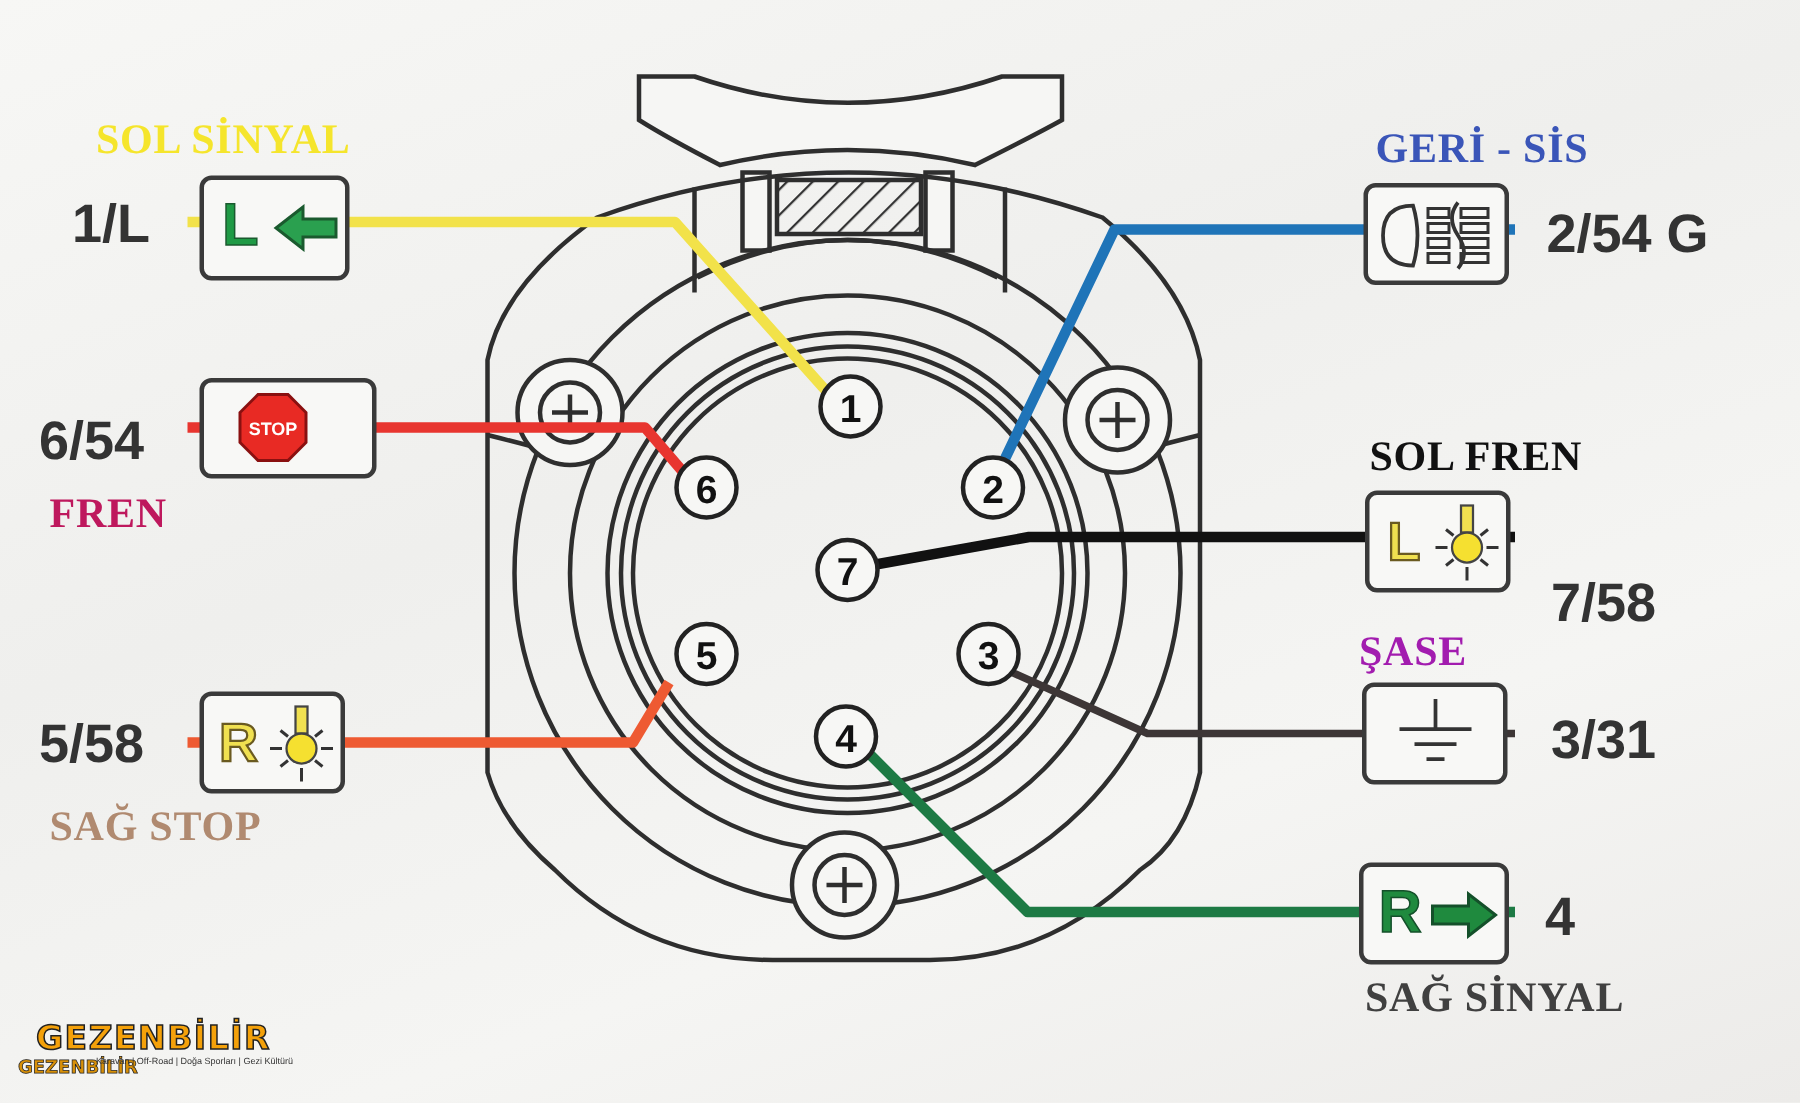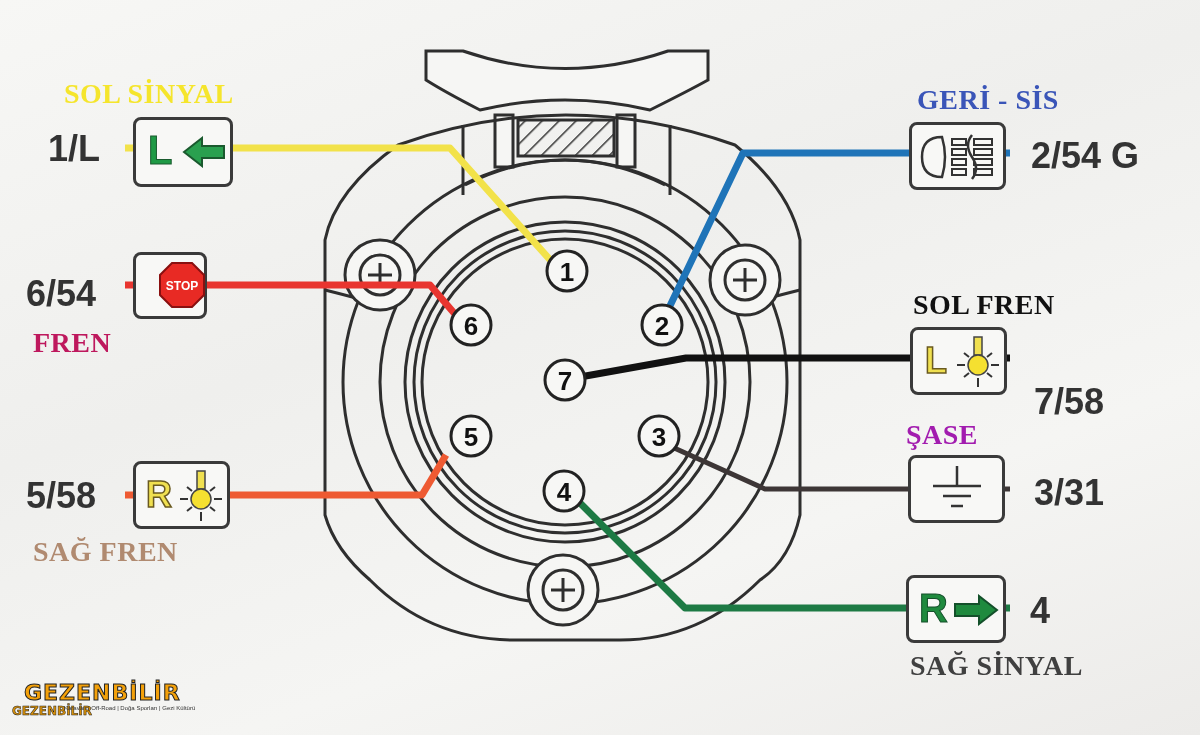--- a/index.html
+++ b/index.html
@@ -108,21 +108,21 @@
 <div class="func-label" style="left:52px;top:78px;color:#f5e52c;margin-left:12px;">SOL SİNYAL</div>
 <div class="pin-code" style="left:48px;top:128px;">1/L</div>
 <div class="iconbox" style="left:133px;top:117px;width:100px;height:70px;">
   <span style="position:absolute;left:12px;top:8px;font-weight:bold;font-size:40px;color:#1f9a45;-webkit-text-stroke:1px #1a5a2e;">L</span>
   <svg style="position:absolute;left:46px;top:16px;" width="44" height="32" viewBox="0 0 44 32">
       <polygon points="2,16 20,2 20,10 42,10 42,22 20,22 20,30" fill="#2aa04f" stroke="#1a5a2e" stroke-width="2"></polygon>
     </svg>
 </div>
 
 <div class="pin-code" style="left:26px;top:273px;">6/54</div>
-<div class="iconbox" style="left:133px;top:252px;width:74px;height:67px;">
+<div class="iconbox" style="left:133px;top:252px;width:118px;height:67px;">
   <svg style="position:absolute;left:22px;top:6px;" width="48" height="48" viewBox="0 0 48 48">
       <polygon points="14,2 34,2 46,14 46,34 34,46 14,46 2,34 2,14" fill="#e82a24" stroke="#8a1010" stroke-width="2"></polygon>
       <text x="24" y="29" text-anchor="middle" font-family="Liberation Sans, sans-serif" font-weight="bold" font-size="12" fill="#fff">STOP</text>
     </svg>
 </div>
 <div class="func-label" style="left:33px;top:327px;color:#be185d;">FREN</div>
 
 <div class="pin-code" style="left:26px;top:475px;">5/58</div>
 <div class="iconbox" style="left:133px;top:461px;width:97px;height:68px;">
   <span style="position:absolute;left:10px;top:10px;font-weight:bold;font-size:36px;color:#f0e050;-webkit-text-stroke:1.5px #6a5a20;">R</span>
@@ -133,21 +133,21 @@
         <line x1="2" y1="30" x2="10" y2="30"></line>
         <line x1="36" y1="30" x2="44" y2="30"></line>
         <line x1="23" y1="43" x2="23" y2="52"></line>
         <line x1="9" y1="18" x2="14" y2="22"></line>
         <line x1="37" y1="18" x2="32" y2="22"></line>
         <line x1="9" y1="42" x2="14" y2="38"></line>
         <line x1="37" y1="42" x2="32" y2="38"></line>
       </g>
     </svg>
 </div>
-<div class="func-label" style="left:33px;top:536px;color:#b08a70;">SAĞ FREN</div>
+<div class="func-label" style="left:33px;top:536px;color:#b08a70;">SAĞ STOP</div>
 
 <div class="func-label" style="left:917px;top:84px;color:#3a55b8;">GERİ - SİS</div>
 <div class="iconbox" style="left:909px;top:122px;width:97px;height:68px;">
   <svg style="position:absolute;left:6px;top:6px;" width="82" height="52" viewBox="0 0 82 52">
       <path d="M24 6 Q4 6 4 26 Q4 46 24 46 Q30 26 24 6 Z" fill="none" stroke="#333" stroke-width="2.5"></path>
       <g fill="none" stroke="#333" stroke-width="2">
         <rect x="34" y="8" width="14" height="6"></rect>
         <rect x="34" y="18" width="14" height="6"></rect>
         <rect x="34" y="28" width="14" height="6"></rect>
         <rect x="34" y="38" width="14" height="6"></rect>

